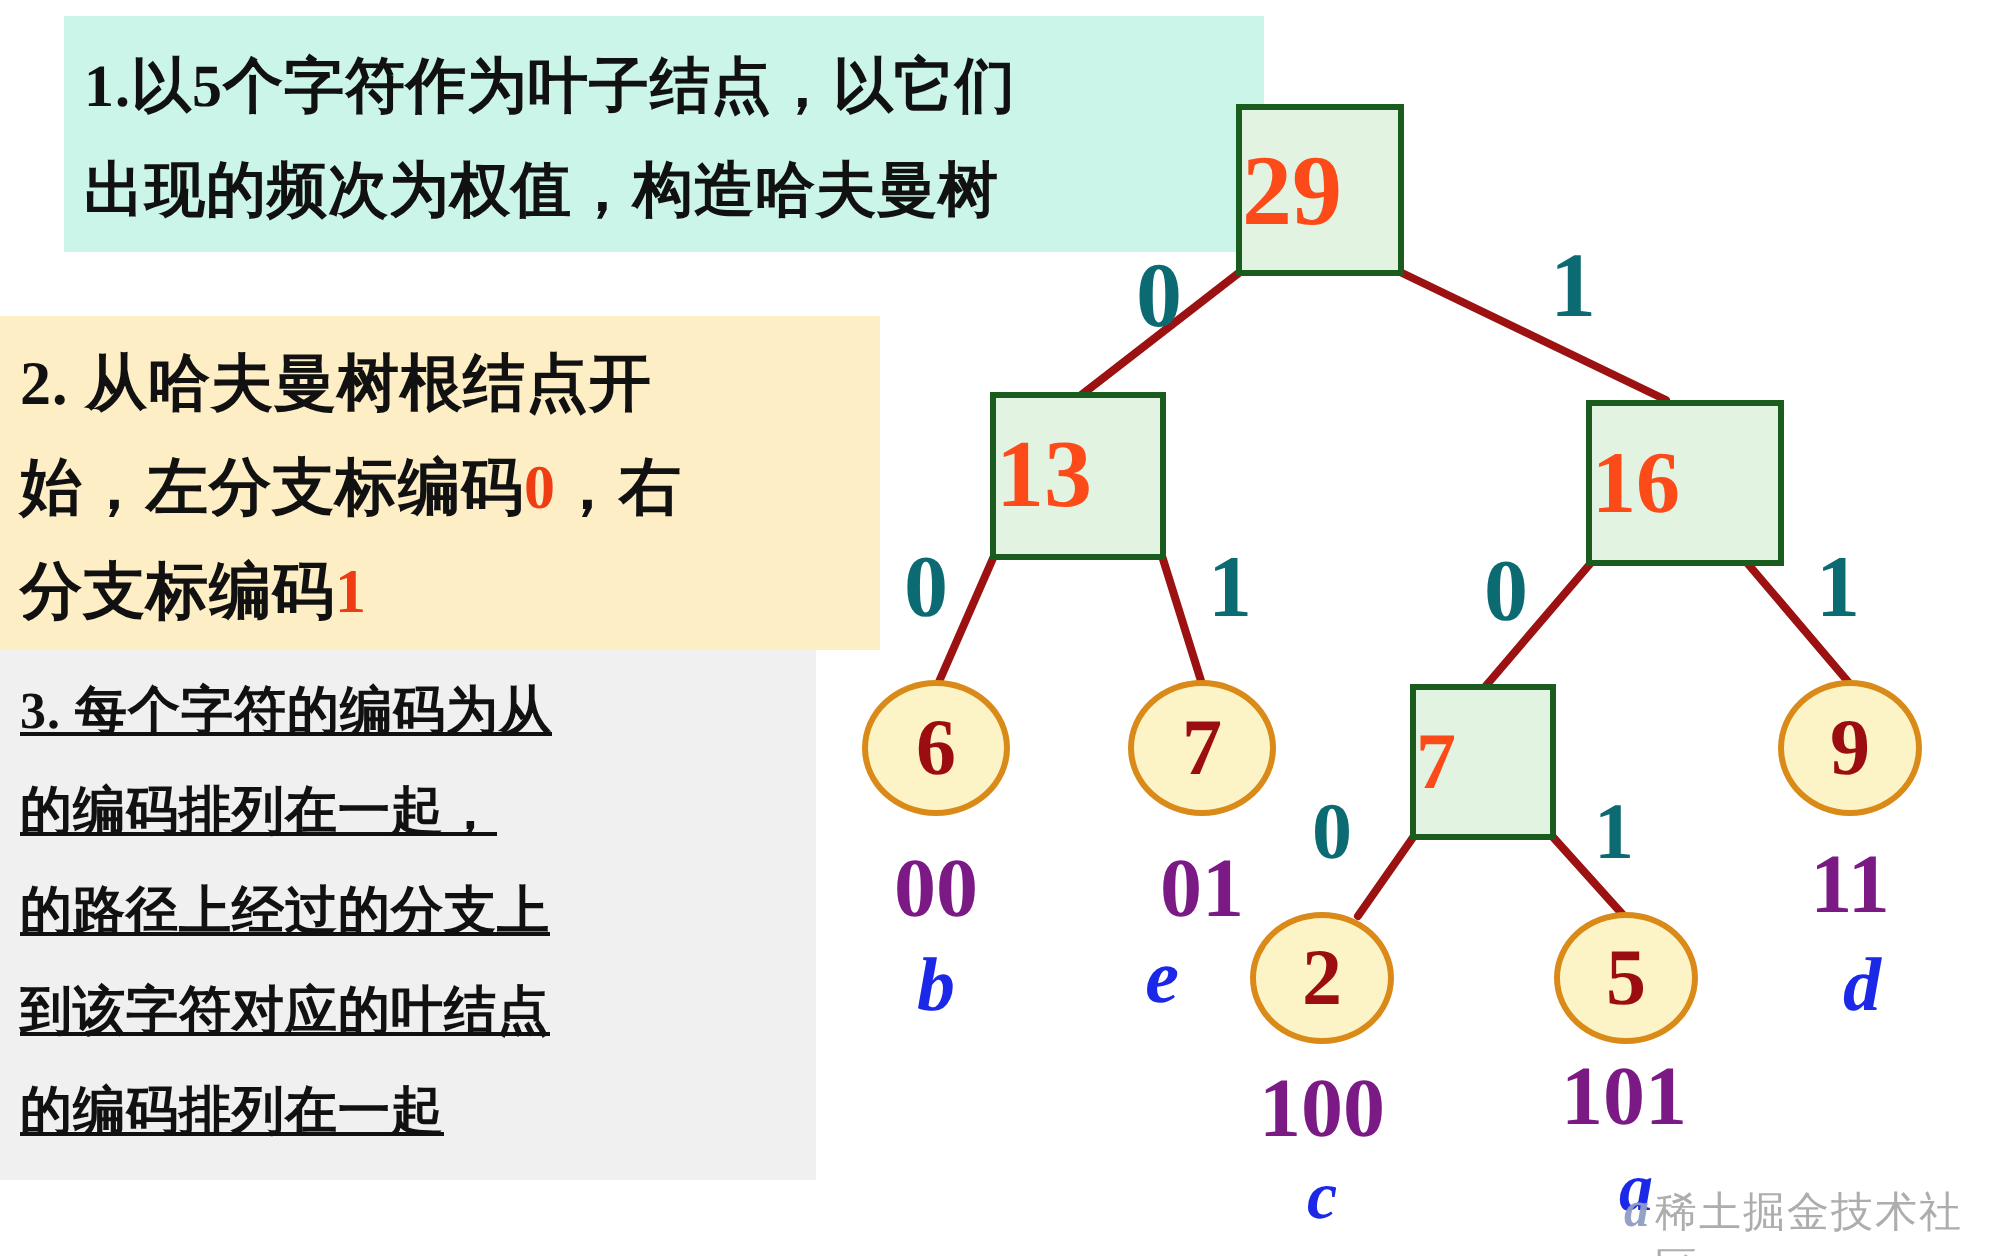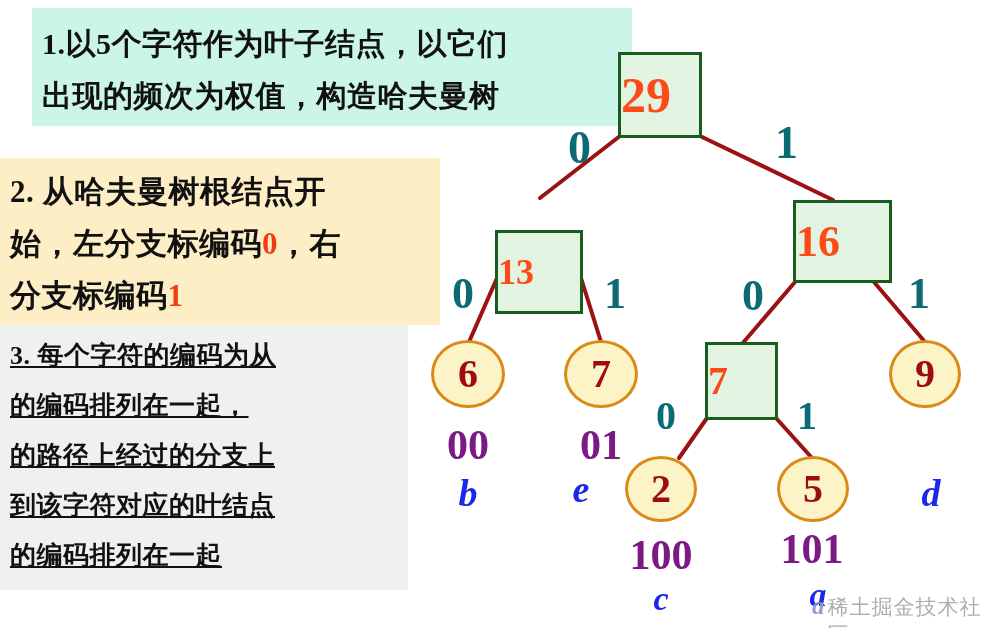--- a/index.html
+++ b/index.html
@@ -196,21 +196,21 @@
       <line x1="707" y1="418" x2="679" y2="458"></line>
 
       <line x1="776" y1="418" x2="812" y2="458"></line>
     </g>
   </svg>
 
   <div class="sqnode" style="left:618px; top:52px; width:84px; height:86px; font-size:50px;">
     <span>29</span>
   </div>
 
-  <div class="sqnode" style="left:495px; top:196px; width:88px; height:84px; font-size:36px;margin-top:34px;">
+  <div class="sqnode" style="left:495px; top:196px; width:88px; height:84px; font-size:48px;">
     <span>13</span>
   </div>
 
   <div class="sqnode" style="left:793px; top:200px; width:99px; height:83px; font-size:44px;">
     <span>16</span>
   </div>
 
   <div class="sqnode" style="left:705px; top:342px; width:73px; height:78px; font-size:40px;">
     <span>7</span>
   </div>
@@ -252,20 +252,21 @@
 
   <div class="codeword" style="left:551px; top:424px; width:100px; font-size:42px;">01</div>
   <div class="charlabel" style="left:531px; top:470px; width:100px; font-size:38px;">e</div>
 
   <div class="codeword" style="left:601px; top:534px; width:120px; font-size:42px;">100</div>
   <div class="charlabel" style="left:601px; top:582px; width:120px; font-size:34px;">c</div>
 
   <div class="codeword" style="left:750px; top:528px; width:124px; font-size:42px;">101</div>
   <div class="charlabel" style="left:758px; top:578px; width:120px; font-size:34px;">a</div>
 
+  <div class="codeword" style="left:875px; top:422px; width:100px; font-size:42px;">11</div>
   <div class="charlabel" style="left:881px; top:474px; width:100px; font-size:38px;">d</div>
 
   <div id="watermark">
     <span class="wm-logo">a</span>
     <span>稀土掘金技术社区</span>
   </div>
 
 </div>
 
 </body></html>

